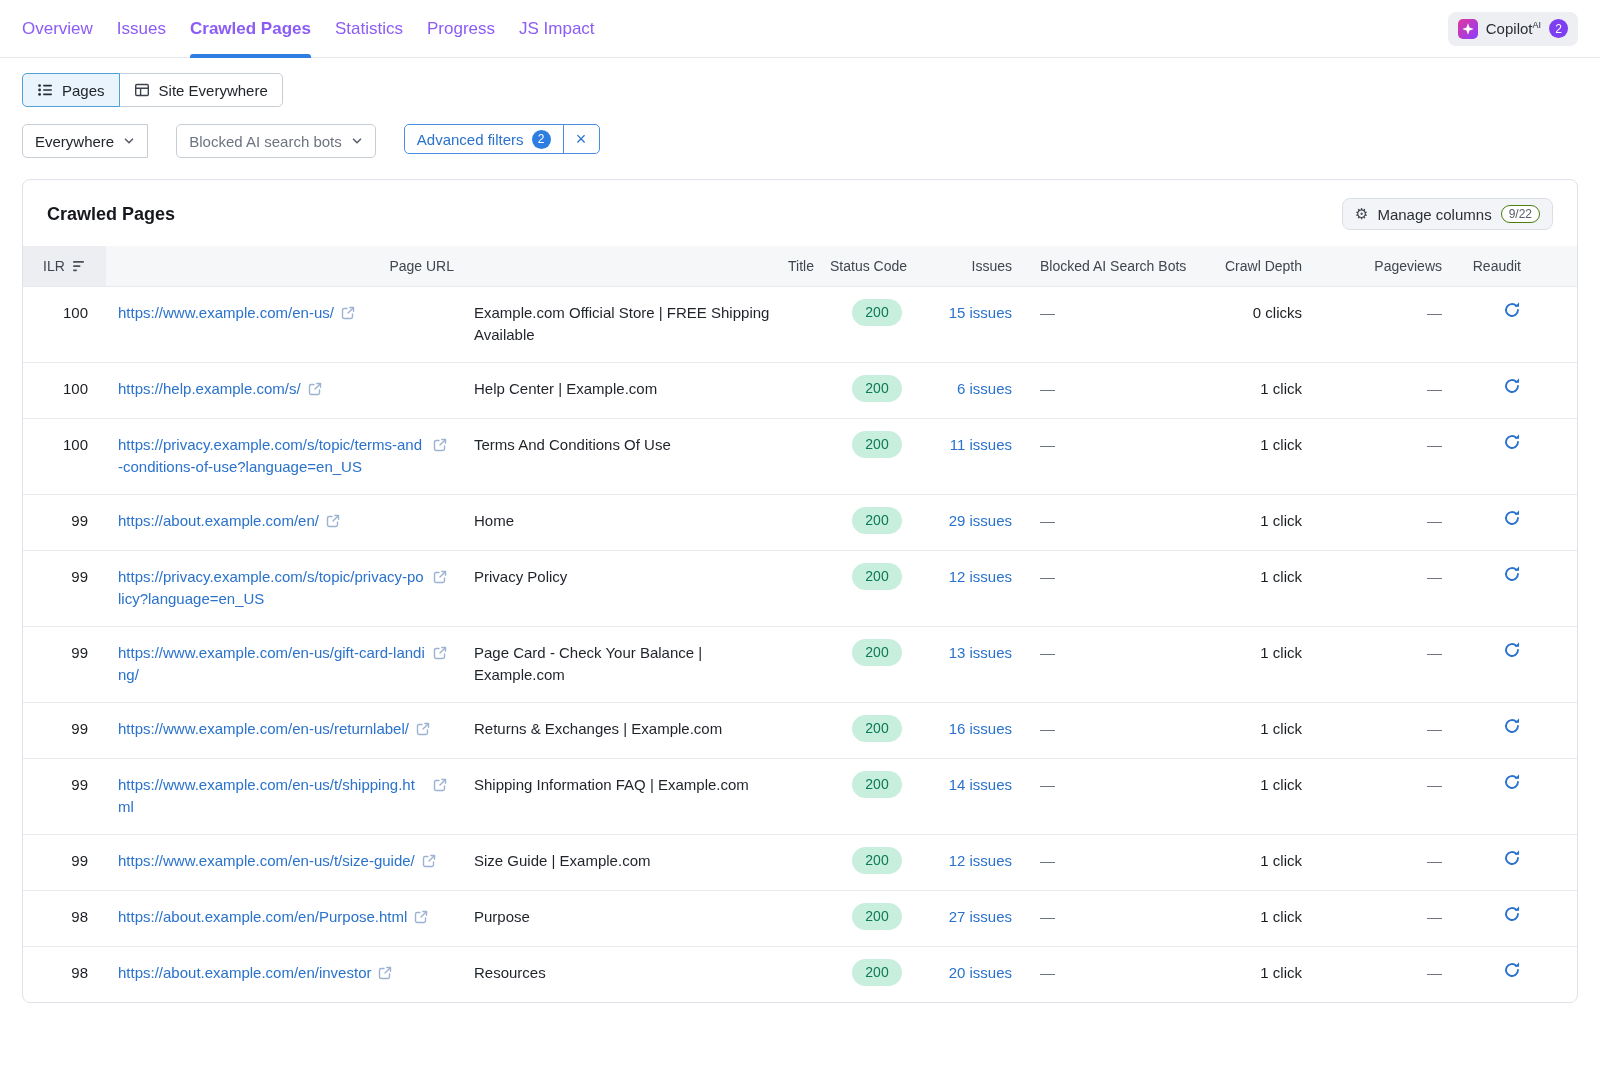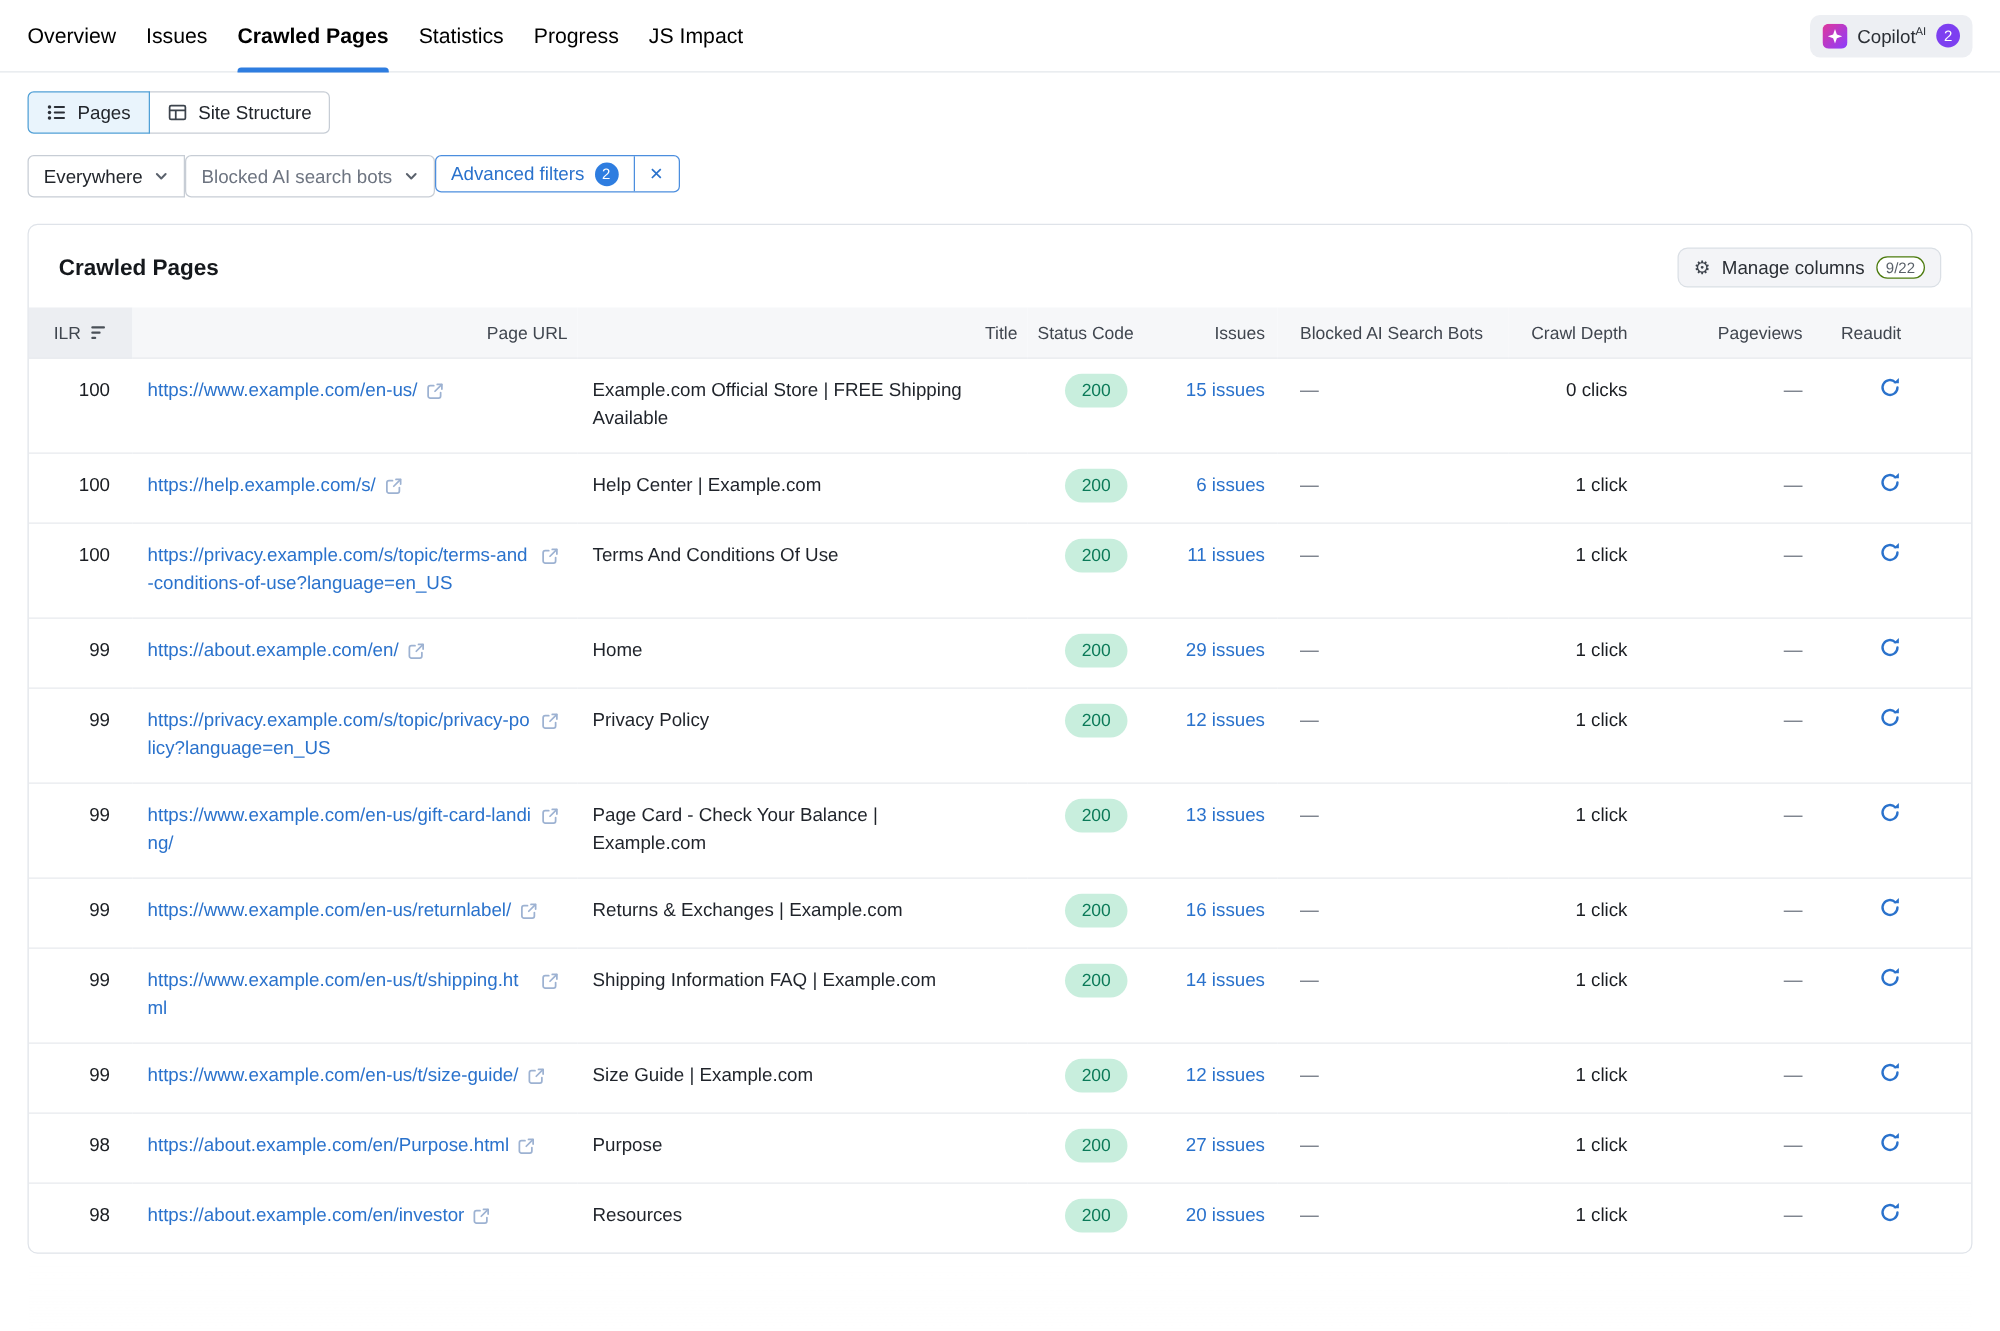--- a/index.html
+++ b/index.html
@@ -6,39 +6,39 @@
   html, body { width: 1600px; height: 1065px; overflow: hidden; }
   body {
     background: #fff;
     font-family: "Liberation Sans", "DejaVu Sans", sans-serif;
     color: #1b1e23;
   }
 
   
   .topnav { display: flex; align-items: center; height: 58px; padding: 0 22px; border-bottom: 1px solid #e4e7ec; }
   .nav-items { display: flex; gap: 24px; height: 100%; }
-  .nav-item { position: relative; display: flex; align-items: center; height: 100%; font-size: 17px; color: #000000; cursor: pointer; text-decoration: none; }
+  .nav-item { position: relative; display: flex; align-items: center; height: 100%; font-size: 17px; color: #8b5cf6; cursor: pointer; text-decoration: none; }
   .nav-item.active { font-weight: 700; }
   .nav-item.active::after { content: ""; position: absolute; left: 0; right: 0; bottom: -1px; height: 4px; border-radius: 3px 3px 0 0; background: var(--active-blue); }
   .copilot { margin-left: auto; display: flex; align-items: center; gap: 8px; background: #edeff3; border: none; border-radius: 8px; padding: 7px 10px; cursor: pointer; font-family: inherit; justify-content: space-between; }
   .copilot-label { font-size: 15px; color: #2a2e34; }
   .copilot-label sup { font-size: 9px; }
   .copilot-badge { width: 19px; height: 19px; border-radius: 50%; background: var(--copilot-purple); color: #fff; font-size: 12px; display: flex; align-items: center; justify-content: center; }
   .g1 { stop-color: var(--copilot-grad-start); }
   .g2 { stop-color: var(--copilot-grad-end); }
 
   
   .toggle-row { margin: 15px 22px 0; display: flex; }
   .seg-btn { display: flex; align-items: center; gap: 9px; padding: 0 14px; height: 34px; background: #fff; border: 1px solid #c7cdd5; font-size: 15px; color: #22262c; cursor: pointer; font-family: inherit; }
   .seg-btn.first { border-radius: 5px 0 0 5px; }
   .seg-btn.last { border-radius: 0 5px 5px 0; margin-left: -1px; }
   .seg-btn.active { background: #e9f4fc; border-color: #51a0d6; position: relative; z-index: 1; }
 
   
-  .filter-row { margin: 17px 22px 0; display: flex; gap: 0; }
+  .filter-row { margin: 17px 22px 0; display: flex; gap: 28px; }
   .search-group { display: flex; }
   .ctl { display: flex; align-items: center; gap: 9px; height: 34px; border: 1px solid #c7cdd5; background: #fff; padding: 0 12px; font-size: 15px; color: #22262c; cursor: pointer; font-family: inherit; }
   .scope-select { border-radius: 5px 0 0 5px; }
   .search-box { display: flex; margin-left: -1px; border: 1px solid #c7cdd5; height: 34px; background: #fff; }
   .search-input { border: none; outline: none; width: 200px; padding: 0 12px; font-size: 15px; font-family: inherit; color: #22262c; }
   .search-input::placeholder { color: #8b919c; }
   .search-btn { width: 33px; border: none; border-left: 1px solid #c7cdd5; background: #fff; display: flex; align-items: center; justify-content: center; cursor: pointer; border-radius: 0 5px 5px 0; }
   .blocked-select { border-radius: 5px; color: #6d7480; }
   .advanced { display: flex; align-items: stretch; border: 1px solid #4c8ede; border-radius: 5px; height: 30px; background: #fff; }
   .af-main { display: flex; align-items: center; gap: 8px; padding: 0 12px; font-size: 15px; color: var(--link-blue); cursor: pointer; background: none; border: none; font-family: inherit; }
@@ -128,21 +128,21 @@
     </span>
     <span>Pages</span>
   </button>
   <button class="seg-btn last">
     <span style="line-height:0">
       <svg width="16" height="16" viewBox="0 0 16 16" fill="none" stroke="#3c434c" stroke-width="1.4">
         <rect x="1.7" y="2.5" width="12.6" height="11" rx="1.2"></rect>
         <path d="M1.7 6.2h12.6M6.6 6.2v7.3"></path>
       </svg>
     </span>
-    <span>Site Structure</span>
+    <span>Site Everywhere</span>
   </button>
 </div>
 
 <div class="filter-row">
   <div class="search-group">
     <button class="ctl scope-select">
       <span>Everywhere</span>
       <span style="line-height:0">
         <svg width="12" height="12" viewBox="0 0 12 12">
             <path d="M2.5 4.2 6 7.8 9.5 4.2" fill="none" stroke="#5b626d" stroke-width="1.6" stroke-linecap="round" stroke-linejoin="round"></path>

